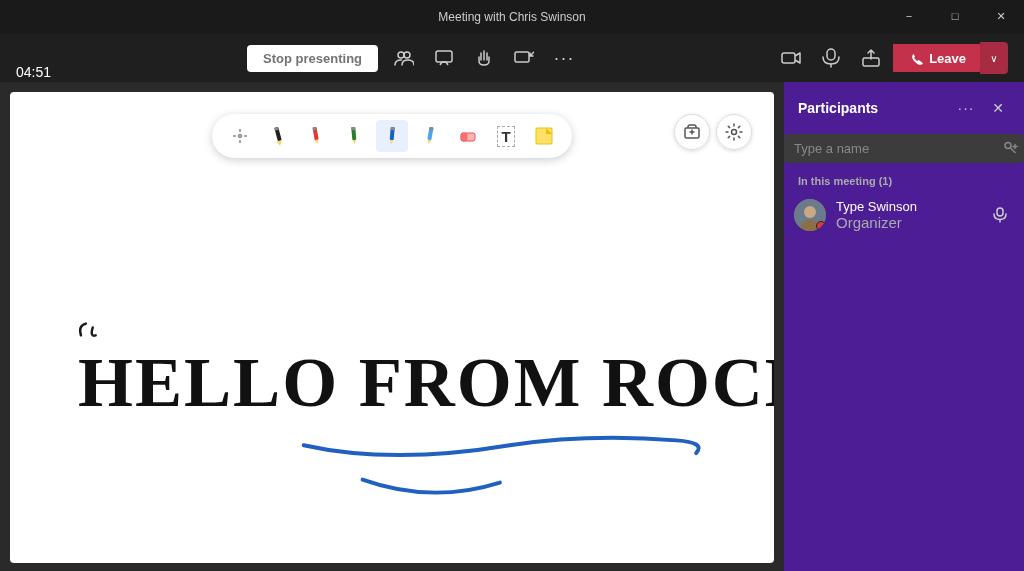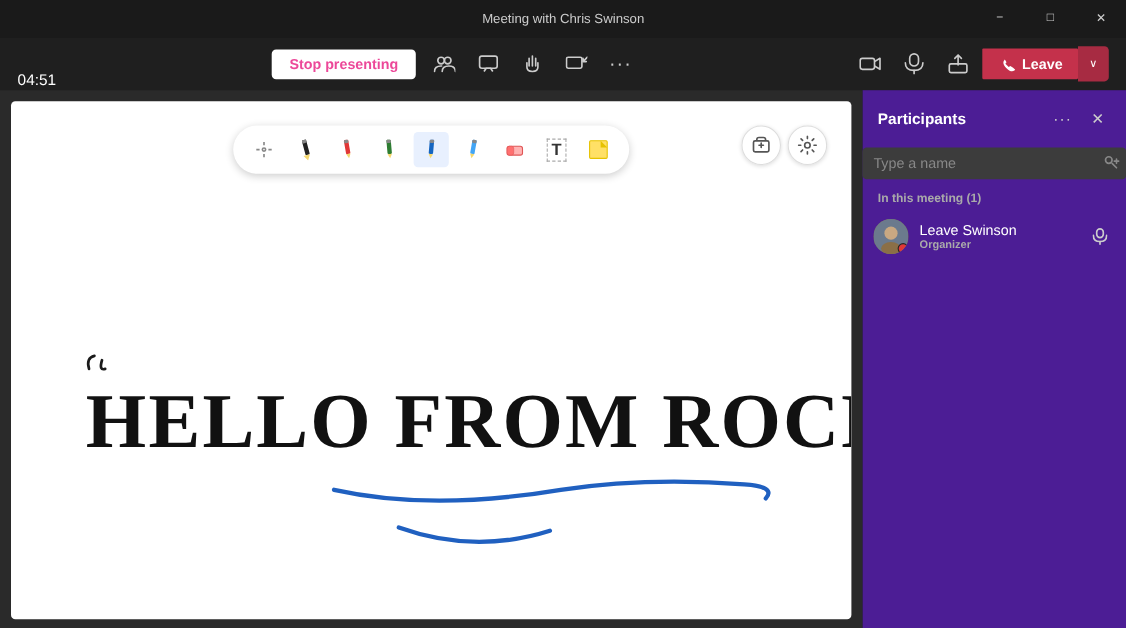--- a/index.html
+++ b/index.html
@@ -63,21 +63,21 @@
     }
     .toolbar-center {
       flex: 1;
       display: flex;
       align-items: center;
       justify-content: center;
       gap: 8px;
     }
     .stop-presenting-btn {
       background: #fff;
-      color: #ec4899;
+      color: #737373;
       border: none;
       border-radius: 4px;
       padding: 6px 16px;
       font-size: 13px;
       font-weight: 600;
       cursor: pointer;
     }
     .toolbar-icons {
       display: flex;
       align-items: center;
@@ -321,23 +321,22 @@
       border: 1px solid #252526;
     }
     .participant-info {
       flex: 1;
     }
     .participant-name {
       font-size: 13px;
       color: #fff;
     }
     .participant-role {
-      font-size: 10px;
+      font-size: 15px;
       color: #aaa;
-      font-weight: bold;
     }
     .mic-btn {
       width: 28px;
       height: 28px;
       border-radius: 50%;
       background: transparent;
       border: none;
       cursor: pointer;
       color: #ccc;
       display: flex;
@@ -572,21 +571,21 @@
         <div class="avatar-face">
           <svg width="32" height="32" viewBox="0 0 32 32">
             <rect width="32" height="32" fill="#6b7a8d"></rect>
             <circle cx="16" cy="13" r="6" fill="#c9a882"></circle>
             <ellipse cx="16" cy="27" rx="9" ry="6" fill="#8b6f47"></ellipse>
           </svg>
         </div>
         <div class="avatar-badge"></div>
       </div>
       <div class="participant-info">
-        <div class="participant-name">Leave Swinson</div>
+        <div class="participant-name">Type Swinson</div>
         <div class="participant-role">Organizer</div>
       </div>
       <button class="mic-btn">
         <svg width="14" height="16" viewBox="0 0 14 16" fill="none">
           <rect x="4" y="1" width="6" height="8" rx="3" stroke="#ccc" stroke-width="1.5"></rect>
           <path d="M1 7c0 3.5 2.5 5.5 6 5.5S13 10.5 13 7" stroke="#ccc" stroke-width="1.5" stroke-linecap="round"></path>
           <line x1="7" y1="12.5" x2="7" y2="15" stroke="#ccc" stroke-width="1.5" stroke-linecap="round"></line>
         </svg>
       </button>
     </div>

